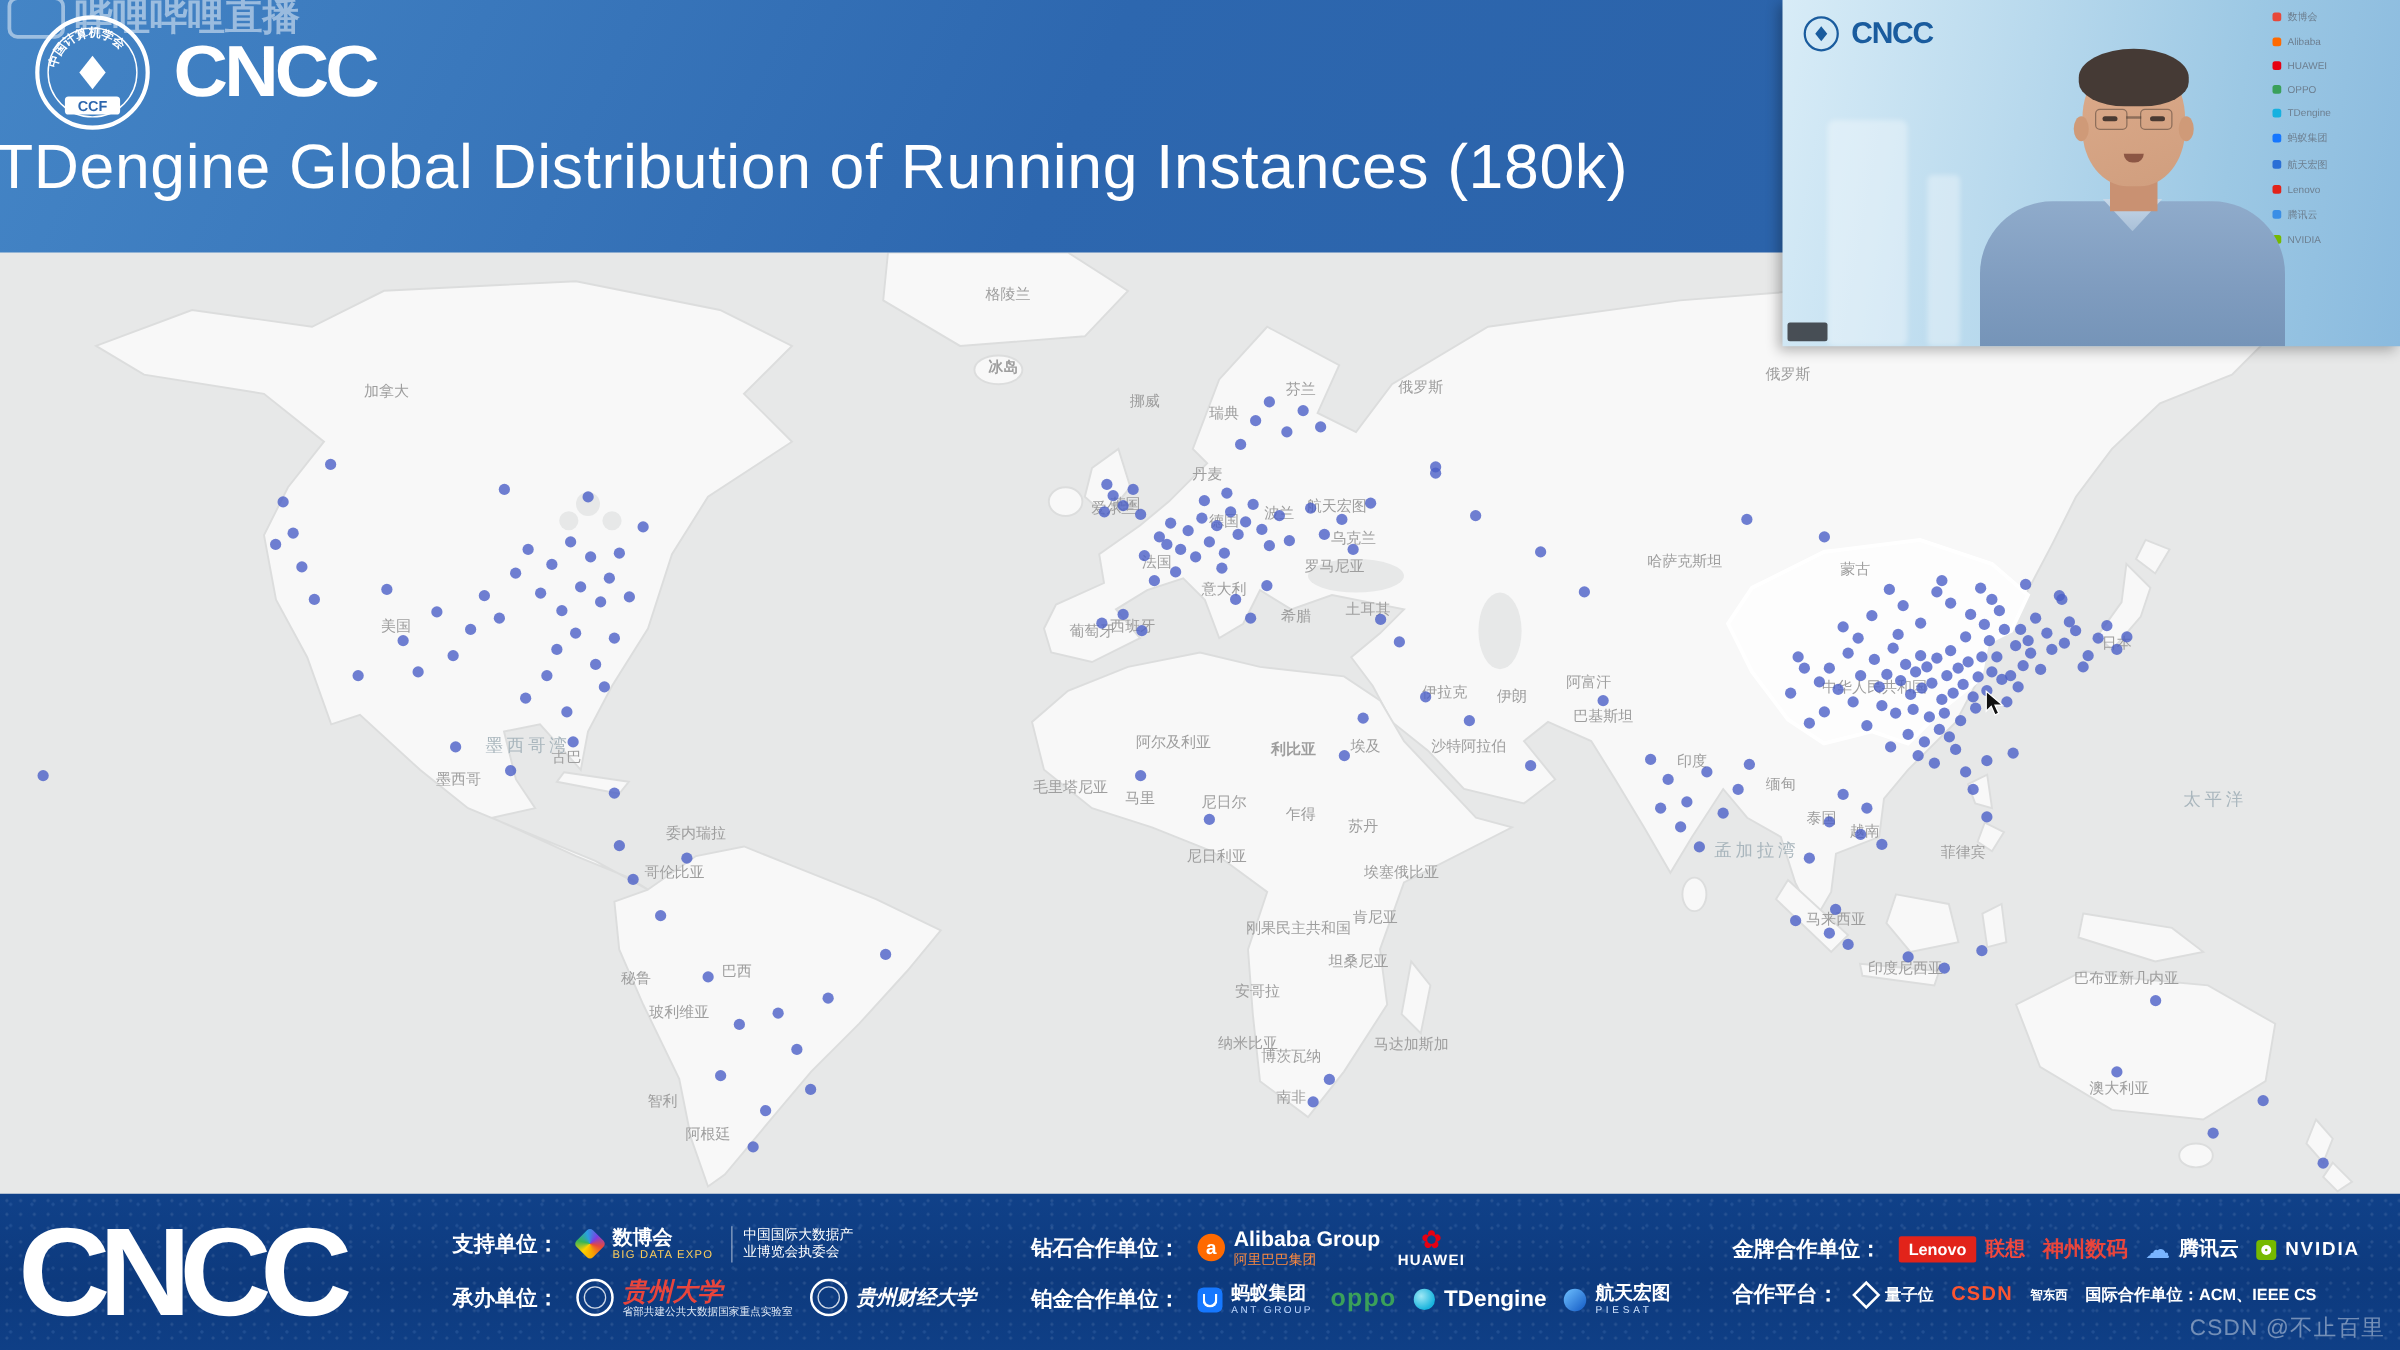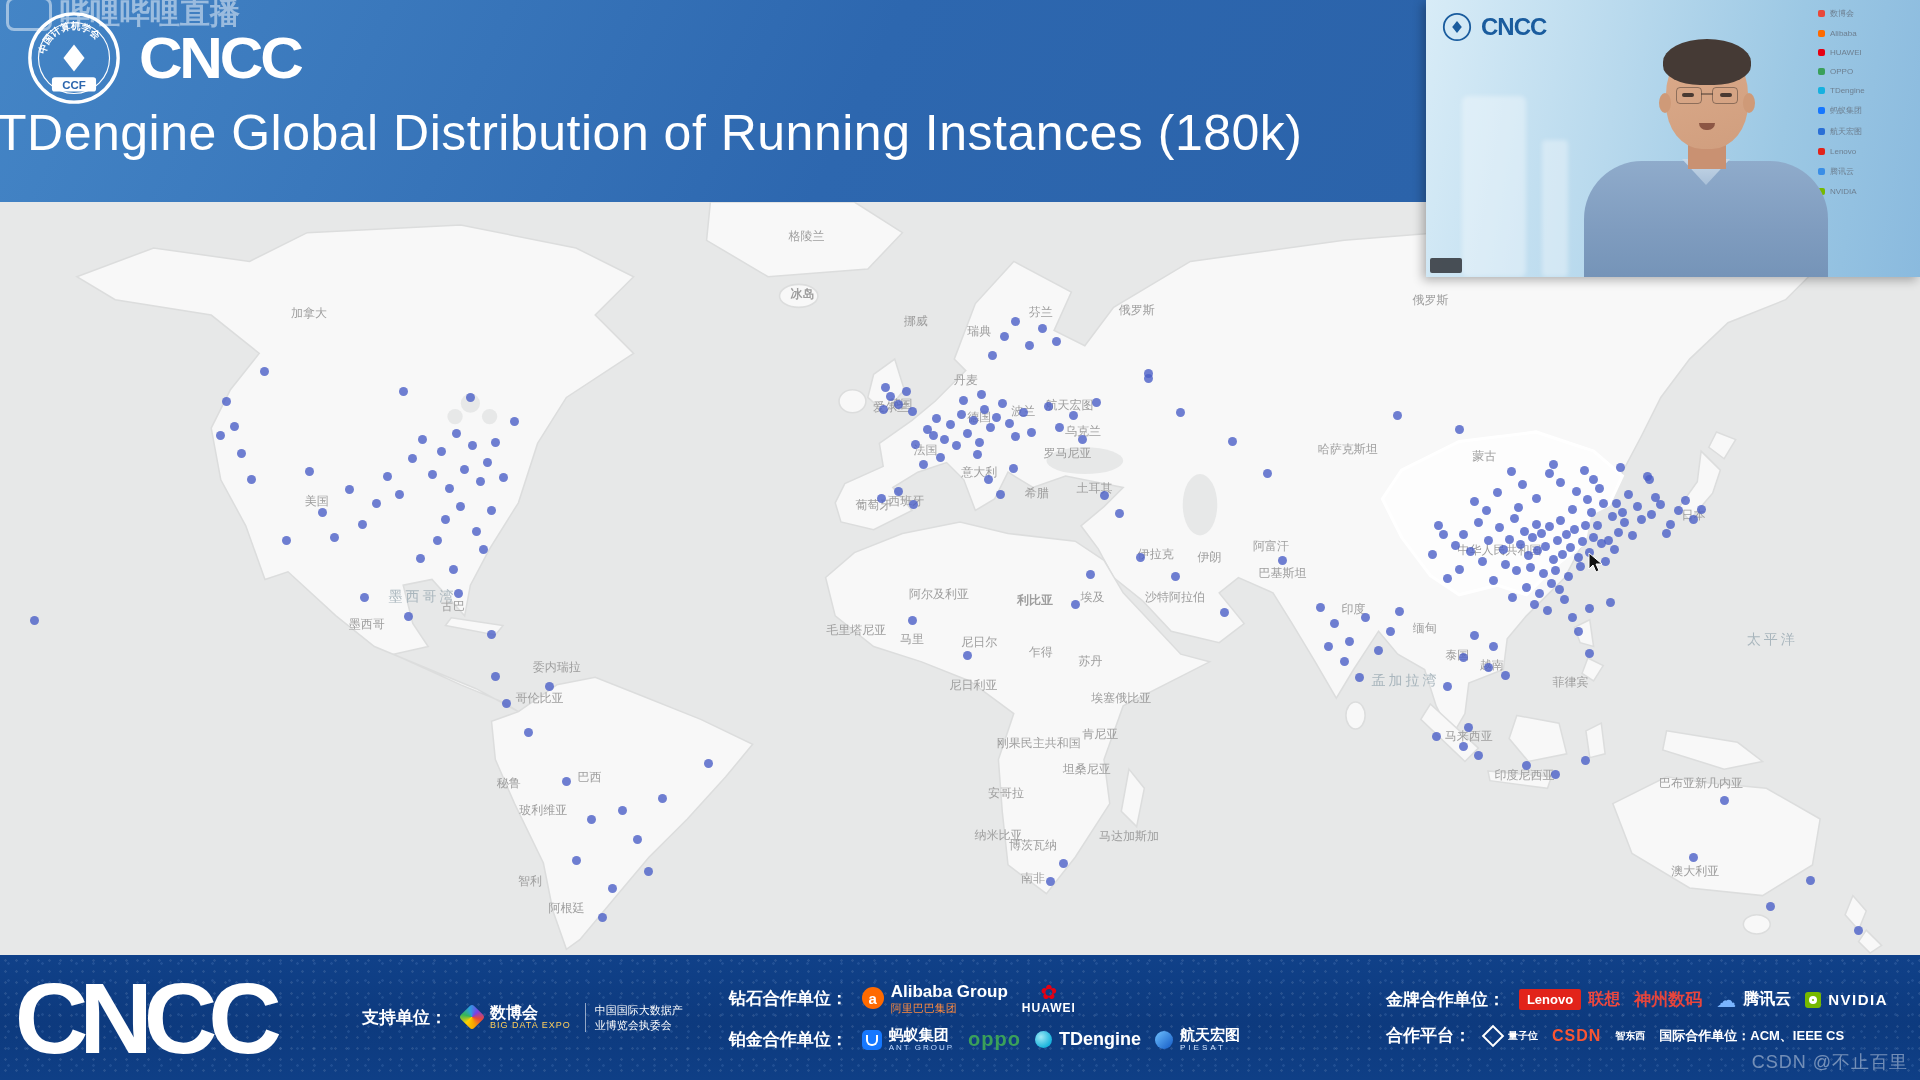--- a/index.html
+++ b/index.html
@@ -161,21 +161,21 @@
   .len-box{background:#e2231a;color:#fff;font-size:13px;font-weight:700;padding:3px 8px;border-radius:2px;}
   .len-cn{color:#f0483e;font-size:16px;font-weight:700;}
   .dc{color:#e8453c;font-size:17px;font-weight:700;}
   .cloud-icon{color:#7ab5ff;font-size:20px;line-height:1;}
   .tc-txt{color:#fff;font-size:16px;font-weight:700;}
   .nv-icon{width:16px;height:16px;border-radius:3px;background:#76b900;flex:none;position:relative;}
   .nv-icon:before{content:"";position:absolute;inset:4px;border-radius:50%;background:#fff;}
   .nv-icon:after{content:"";position:absolute;inset:7px;border-radius:50%;background:#76b900;}
   .nv-txt{color:#fff;font-size:15px;font-weight:700;letter-spacing:1.5px;}
   .qb-icon{width:12px;height:12px;border:2px solid #fff;transform:rotate(45deg);flex:none;}
-  .qb-txt{color:#fff;font-size:10px;font-weight:700;}
+  .qb-txt{color:#fff;font-size:13px;font-weight:700;}
   .csdn{color:#fc5531;font-size:16px;font-weight:700;letter-spacing:1px;}
   .zdx{color:#fff;font-size:10px;font-weight:700;}
   .intl{color:#fff;font-size:13px;font-weight:700;}
 </style>
 </head>
 <body style="--dot-color: #4b5fc7; --ocean: #e7e8e8;">
 
 <div class="header">
   <div class="brand">
     <svg class="ccf-emblem" viewBox="0 0 100 100">
@@ -656,20 +656,34 @@
       <span class="flabel">支持单位：</span>
       <div class="logo">
         <span class="expo-icon"></span>
         <span class="stack">
           <b class="expo-cn">数博会</b>
           <i class="expo-en">BIG DATA EXPO</i>
         </span>
       </div>
       <div class="expo-org">中国国际大数据产业博览会执委会</div>
     </div>
+    <div class="frow">
+      <span class="flabel">承办单位：</span>
+      <div class="logo">
+        <span class="emblem"></span>
+        <span class="stack">
+          <b class="gzu-name">贵州大学</b>
+          <i class="gzu-lab">省部共建公共大数据国家重点实验室</i>
+        </span>
+      </div>
+      <div class="logo">
+        <span class="emblem"></span>
+        <b class="gufe-name">贵州财经大学</b>
+      </div>
+    </div>
   </div>
 
   <div class="fgroup g2">
     <div class="frow">
       <span class="flabel">钻石合作单位：</span>
       <div class="logo">
         <span class="ali-icon">a</span>
         <span class="stack">
           <b class="ali-en">Alibaba Group</b>
           <i class="ali-cn">阿里巴巴集团</i>

